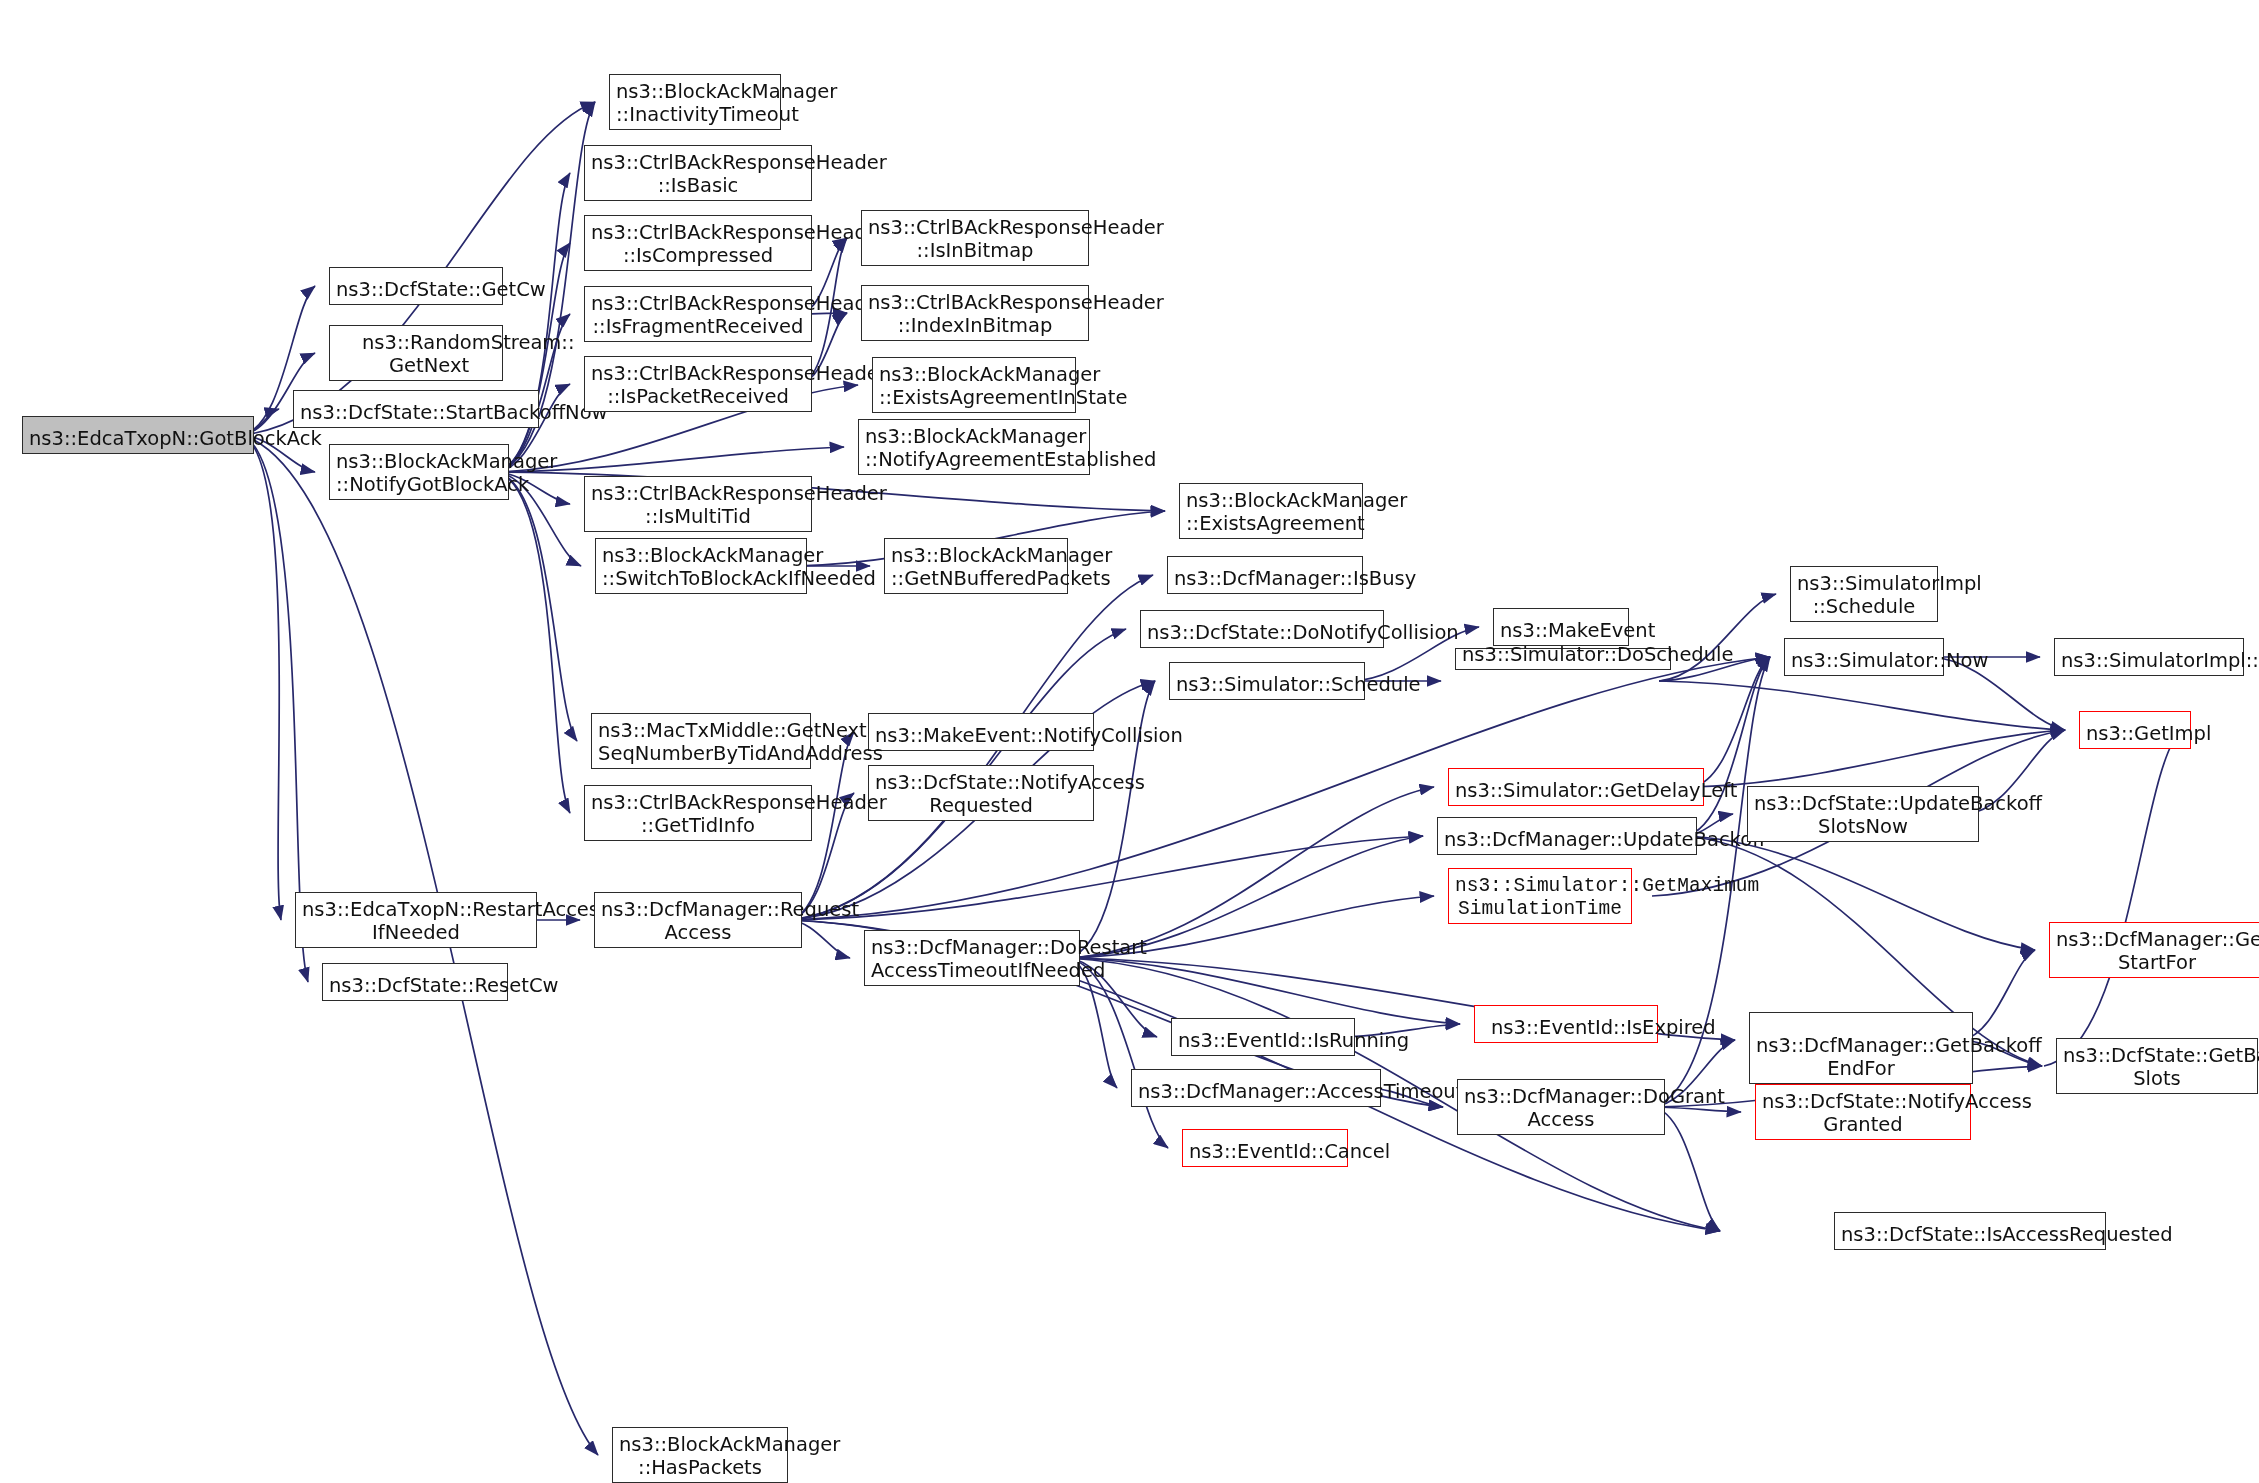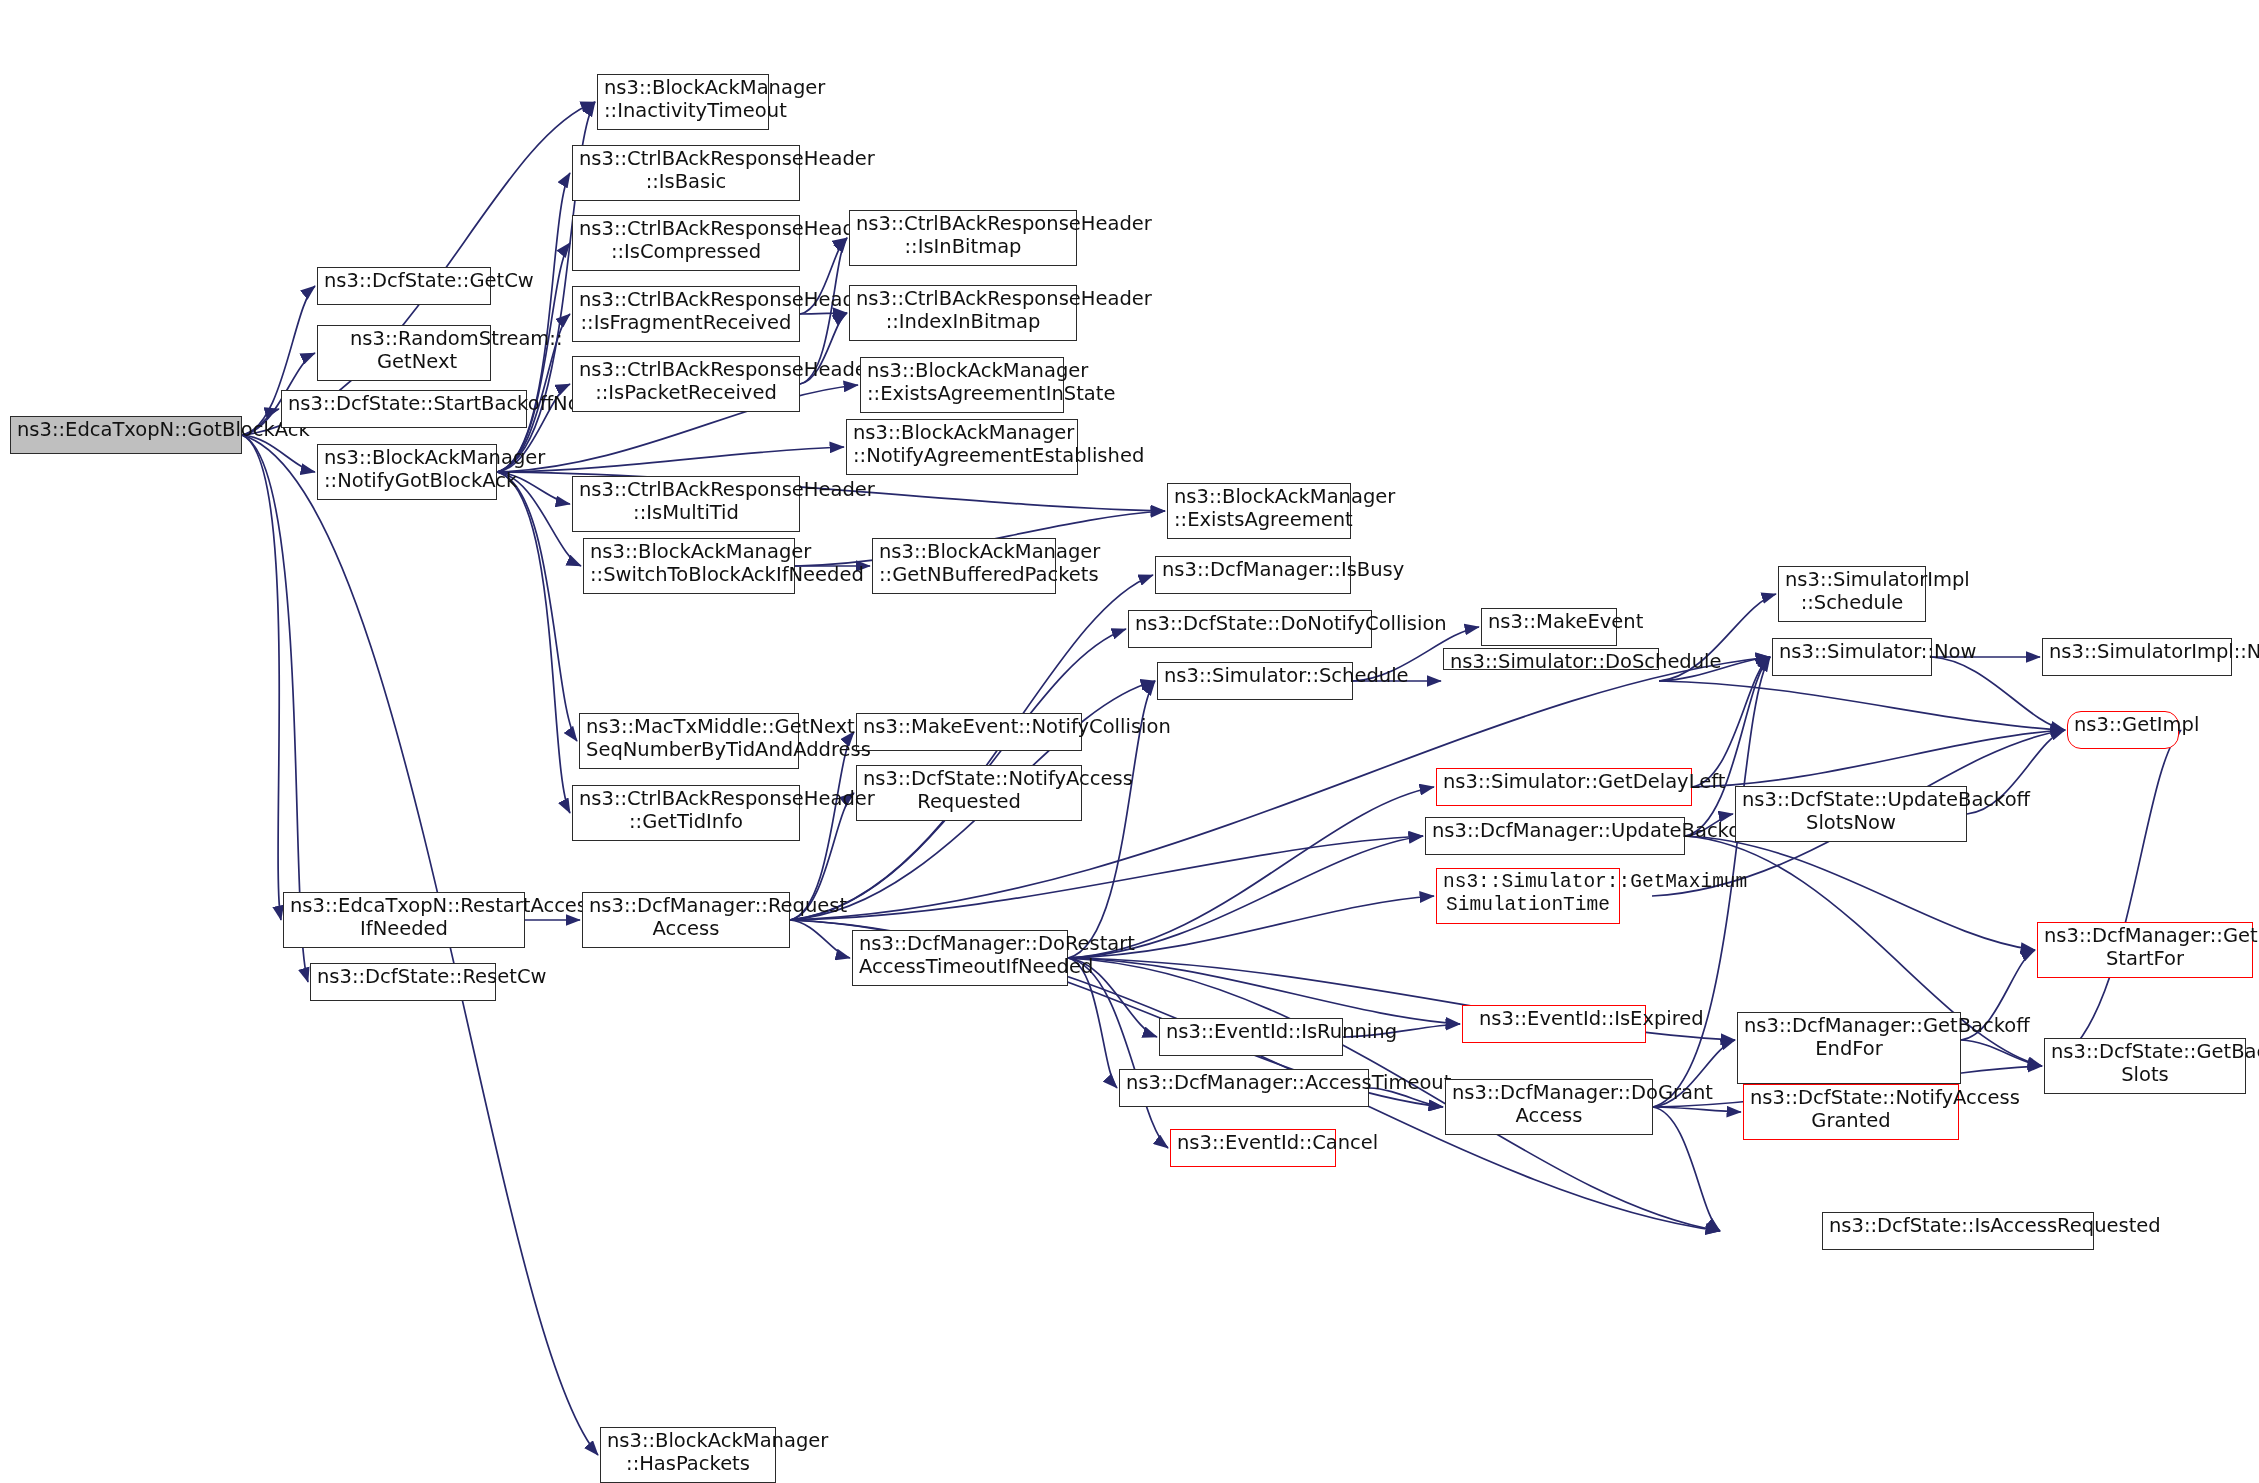--- a/index.html
+++ b/index.html
@@ -1,21 +1,21 @@
 <!DOCTYPE html>
 <html><head>
 <meta charset="utf-8">
 <style>
   html,body{margin:0;padding:0;background:#ffffff;}
   body{font-family:"DejaVu Sans","Liberation Sans",sans-serif;}
   #graph-root{position:relative;width:2259px;height:1483px;background:#fff;overflow:hidden;}
   svg.edges{position:absolute;left:0;top:0;width:2259px;height:1483px;}
-  .node{position:absolute;box-sizing:border-box;display:flex;align-items:flex-start;justify-content:center;
+  .node{position:absolute;box-sizing:border-box;display:flex;align-items:flex-end;justify-content:center;
         text-align:center;line-height:1.17;background:#ffffff;border:1.6px solid #2b2b2b;
-        font-size:19.5px;color:#111;padding:2px 6px;white-space:pre-line;}
+        font-size:19.5px;color:#111;padding:2px 6px;white-space:pre-line;margin-left:12px;}
   .node.root{background:#bfbfbf;border-color:#2b2b2b;}
   .node.highlight{border-color:#ff0000;border-width:1.8px;}
   .node span{display:block;width:100%;}
 </style>
 </head>
 <body>
 
 <div id="graph-root">
   <svg class="edges" viewBox="0 0 2259 1483" preserveAspectRatio="none">
     <defs>
@@ -134,21 +134,21 @@
 ::ExistsAgreement</span></div>
       <div class="node" style="left: 1155px; top: 556px; width: 196px; height: 38px;"><span>ns3::DcfManager::IsBusy</span></div>
       <div class="node" style="left: 1128px; top: 610px; width: 244px; height: 38px;"><span>ns3::DcfState::DoNotifyCollision</span></div>
       <div class="node" style="left: 1157px; top: 662px; width: 196px; height: 38px;"><span>ns3::Simulator::Schedule</span></div>
       <div class="node" style="left: 1481px; top: 608px; width: 136px; height: 38px;"><span>ns3::MakeEvent</span></div>
       <div class="node" style="left: 1443px; top: 648px; width: 216px; height: 22px;"><span>ns3::Simulator::DoSchedule</span></div>
       <div class="node" style="left: 1778px; top: 566px; width: 148px; height: 56px;"><span>ns3::SimulatorImpl
 ::Schedule</span></div>
       <div class="node" style="left: 1772px; top: 638px; width: 160px; height: 38px;"><span>ns3::Simulator::Now</span></div>
       <div class="node" style="left: 2042px; top: 638px; width: 190px; height: 38px;"><span>ns3::SimulatorImpl::Now</span></div>
-      <div class="node highlight" style="left: 2067px; top: 711px; width: 112px; height: 38px; border-radius: 14px;"><span>ns3::GetImpl</span></div>
+      <div class="node highlight" style="left: 2067px; top: 711px; width: 112px; height: 38px;"><span>ns3::GetImpl</span></div>
       <div class="node" style="left: 856px; top: 713px; width: 226px; height: 38px;"><span>ns3::MakeEvent::NotifyCollision</span></div>
       <div class="node" style="left: 856px; top: 765px; width: 226px; height: 56px;"><span>ns3::DcfState::NotifyAccess
 Requested</span></div>
       <div class="node" style="left: 579px; top: 713px; width: 220px; height: 56px;"><span>ns3::MacTxMiddle::GetNext
 SeqNumberByTidAndAddress</span></div>
       <div class="node" style="left: 572px; top: 785px; width: 228px; height: 56px;"><span>ns3::CtrlBAckResponseHeader
 ::GetTidInfo</span></div>
       <div class="node highlight" style="left: 1436px; top: 768px; width: 256px; height: 38px;"><span>ns3::Simulator::GetDelayLeft</span></div>
       <div class="node" style="left: 1425px; top: 817px; width: 260px; height: 38px;"><span>ns3::DcfManager::UpdateBackoff</span></div>
       <div class="node highlight" style="left: 1436px; top: 868px; width: 184px; height: 56px; font-family: Liberation Mono, monospace;"><span>ns3::Simulator::GetMaximum

